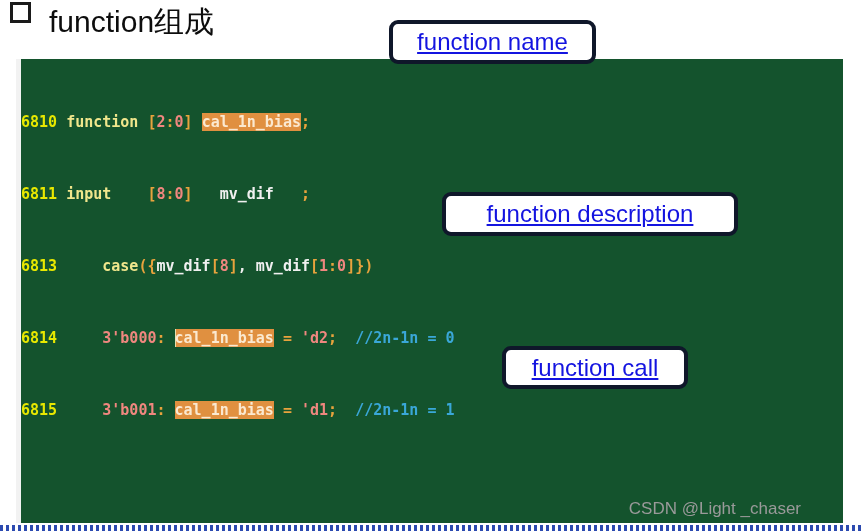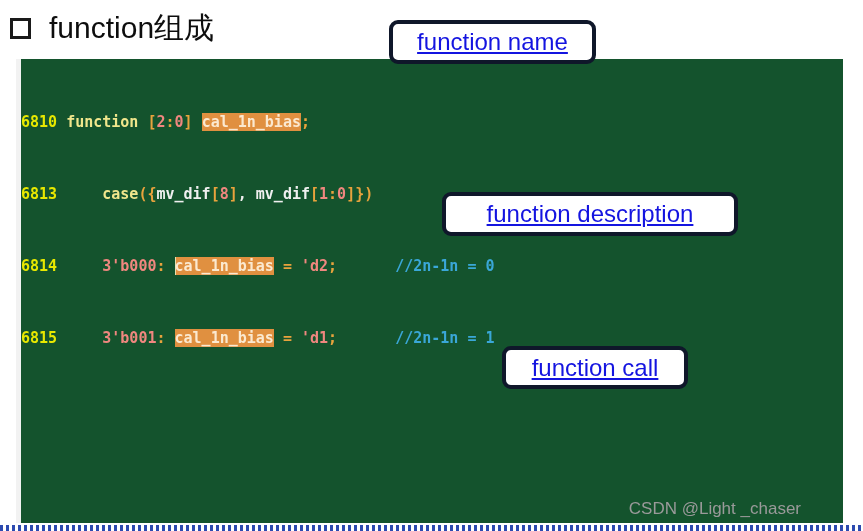--- a/index.html
+++ b/index.html
@@ -16,21 +16,20 @@
     font-family: "Liberation Sans", sans-serif;
   }
 
   
   #title-row {
     position: absolute;
     left: 10px;
     top: 2px;
     height: 52px;
     display: flex;
-    align-items: center;
   }
   #bullet-box {
     width: 21px;
     height: 21px;
     border: 3px solid #1a1a1a;
     box-sizing: border-box;
     margin-right: 18px;
     background: #ffffff;
   }
   #title-text {
@@ -71,21 +70,21 @@
   }
   .cline {
     height: 24px;
     white-space: pre;
   }
   .lnum { color: #e8e800; }
   .kw   { color: #f0e68c; }          
   .plain{ color: #f0f0f0; }          
   .brk  { color: #e8a33d; }          
   .num  { color: #f0877f; }          
-  .cmt  { color: #3aa7d8; margin-left: 40px; }          
+  .cmt  { color: #3aa7d8; }          
   .hl   { background: #e09040; color: #fbe9d0; }
   .hl-cursor {
     background: #e09040;
     color: #fbe9d0;
     box-shadow: inset 1px 0 0 #e8e0b0, inset -1px 0 0 transparent;
   }
 
   #watermark {
     position: absolute;
     right: 42px;
@@ -137,20 +136,21 @@
   <div id="title-row">
     <div id="bullet-box"></div>
     <div id="title-text">function组成</div>
   </div>
 
   <div id="code-block">
     <div id="code-leftbar"></div>
 
     <div id="code-lines">
       <div class="cline"><span class="lnum">6810</span> <span class="kw">function</span> <span class="brk">[</span><span class="num">2</span><span class="brk">:</span><span class="num">0</span><span class="brk">]</span> <span class="hl">cal_1n_bias</span><span class="brk">;</span></div>
+      <div class="cline"><span class="lnum">6811</span> <span class="kw">input</span>    <span class="brk">[</span><span class="num">8</span><span class="brk">:</span><span class="num">0</span><span class="brk">]</span>   <span class="plain">mv_dif</span>   <span class="brk">;</span></div>
       <div class="cline"><span class="lnum">6813</span>     <span class="kw">case</span><span class="brk">({</span><span class="plain">mv_dif</span><span class="brk">[</span><span class="num">8</span><span class="brk">]</span><span class="plain">, </span><span class="plain">mv_dif</span><span class="brk">[</span><span class="num">1</span><span class="brk">:</span><span class="num">0</span><span class="brk">]})</span></div>
       <div class="cline"><span class="lnum">6814</span>     <span class="num">3'b000</span><span class="brk">:</span> <span class="hl-cursor">cal_1n_bias</span> <span class="brk">=</span> <span class="num">'d2</span><span class="brk">;</span>  <span class="cmt">//2n-1n = 0</span></div>
       <div class="cline"><span class="lnum">6815</span>     <span class="num">3'b001</span><span class="brk">:</span> <span class="hl">cal_1n_bias</span> <span class="brk">=</span> <span class="num">'d1</span><span class="brk">;</span>  <span class="cmt">//2n-1n = 1</span></div>
       
       
       
       
       
       
       

